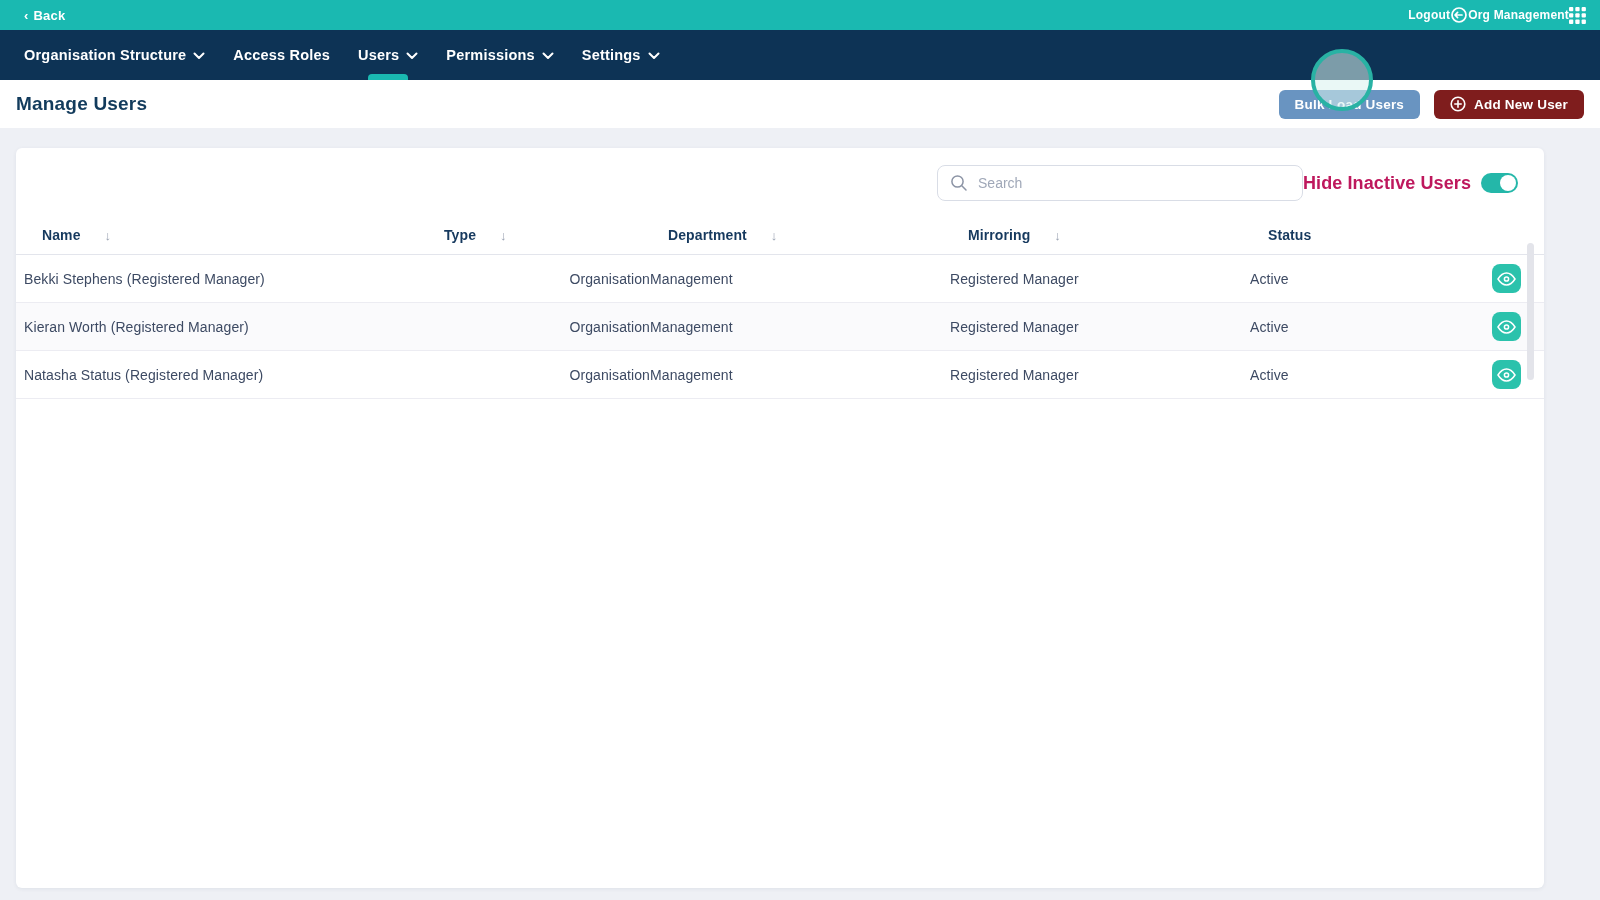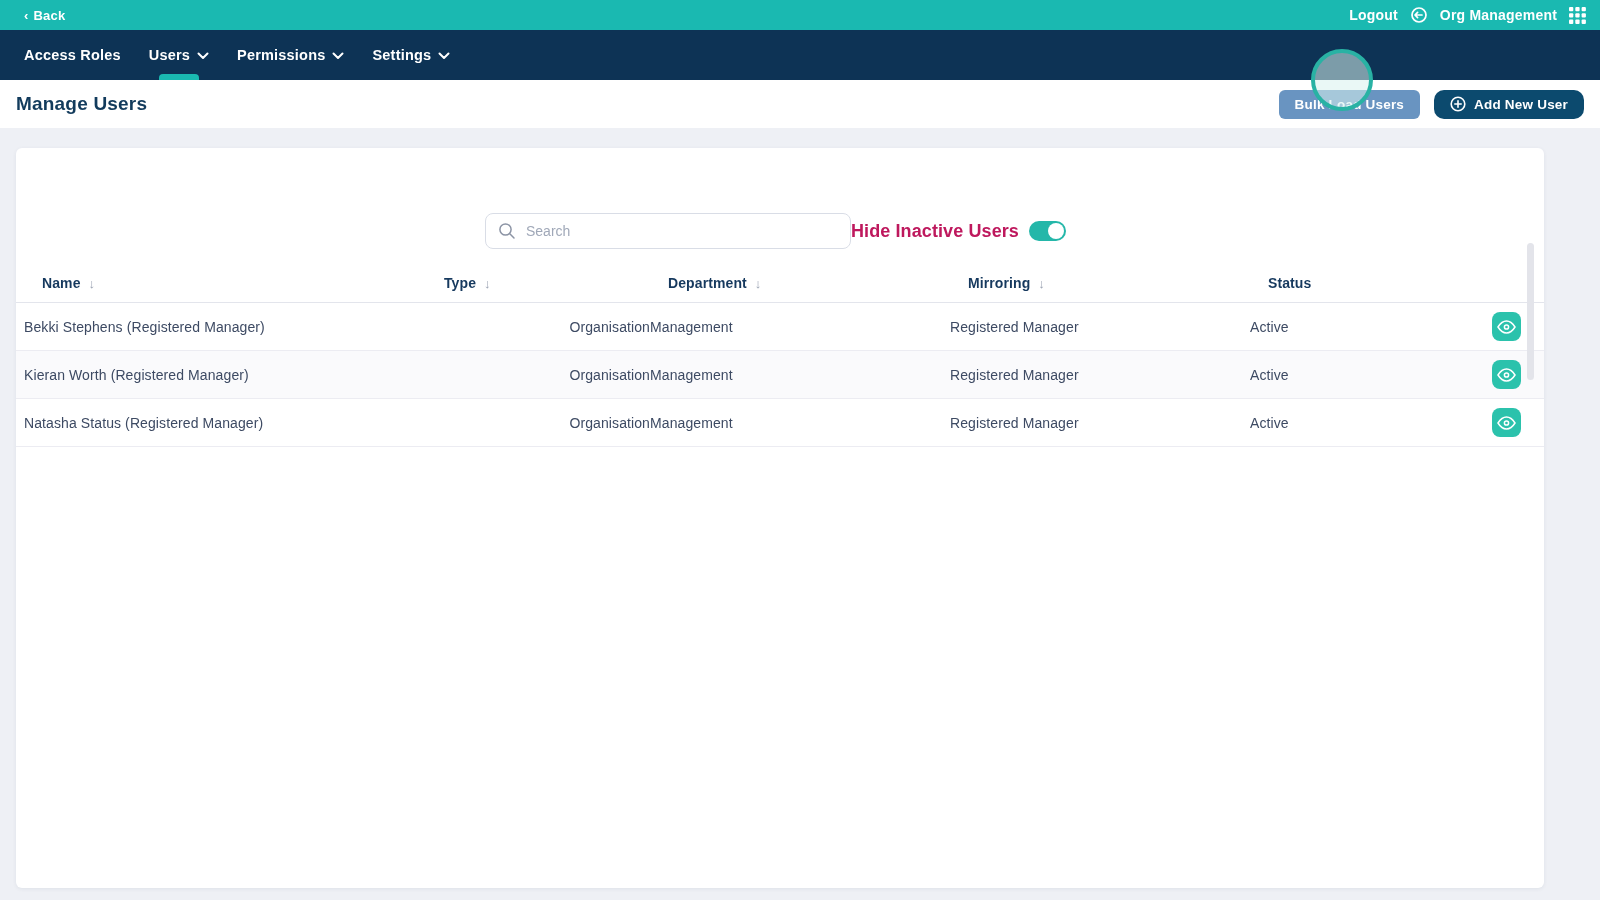--- a/index.html
+++ b/index.html
@@ -20,21 +20,21 @@
     align-items: center;
     justify-content: space-between;
     padding: 0 14px 0 24px;
     color: #ffffff;
   }
   .back-link {
     display: flex; align-items: center; gap: 5px;
     font-size: 13px; font-weight: bold; cursor: pointer; letter-spacing: .2px;
   }
   .back-chevron { font-size: 13px; font-weight: bold; line-height: 1; }
-  .topbar-right { display: flex; align-items: center; gap: 12px; font-size: 14px; font-weight: bold; }
+  .topbar-right { display: flex; align-items: center; font-size: 12px; font-weight: bold; }
   .topbar-right .txt { cursor: pointer; letter-spacing: .2px; }
   .icon-svg { display: block; }
 
   
   .navbar {
     height: 50px;
     background: #0d3355;
     display: flex;
     align-items: stretch;
     padding: 0 10px;
@@ -81,21 +81,21 @@
     border-radius: 6px;
     font-family: inherit;
     font-size: 13.5px;
     font-weight: bold;
     color: #ffffff;
     letter-spacing: .2px;
     cursor: pointer;
     text-align: center;
   }
   .btn-bulk { background: #6994c1; }
-  .btn-add { background: #0c4a6e; border-radius: 10px; }
+  .btn-add { background: #7f1d1d; }
 
   
   .cursor-ring {
     position: absolute;
     width: 62px; height: 62px;
     left: 1311px; top: -31px;
     border: 4px solid #29b2a4;
     border-radius: 50%;
     background: rgba(217, 242, 239, 0.55);
     pointer-events: none;
@@ -108,23 +108,22 @@
     left: 16px; right: 56px;
     top: 148px; bottom: 12px;
     background: #ffffff;
     border-radius: 6px;
     box-shadow: 0 1px 4px rgba(20,40,70,.07);
     overflow: hidden;
   }
   .card-toolbar {
     display: flex;
     align-items: center;
-    justify-content: center;
+    justify-content: flex-end;
     padding: 17px 17px 14px 17px;
-    margin-top: 48px;
   }
   .search-wrap {
     position: relative;
     width: 366px; height: 36px;
   }
   .search-wrap input {
     width: 100%; height: 100%;
     border: 1px solid #d9dde6;
     border-radius: 8px;
     padding: 0 12px 0 40px;
@@ -158,21 +157,21 @@
   
   .table { width: 100%; }
   .thead {
     display: flex;
     align-items: center;
     height: 40px;
     padding-left: 26px;
     border-bottom: 1px solid #e3e5ec;
   }
   .th {
-    display: flex; align-items: center; gap: 8px;
+    display: flex; align-items: center; gap: 24px;
     font-size: 14px; font-weight: bold; color: #16395e;
     letter-spacing: .1px;
     cursor: pointer;
   }
   .sort-arrow { color: #9aa2b2; font-size: 13px; font-weight: normal; margin-top: 1px; }
   .col-name { width: 402px; }
   .col-type { width: 224px; text-align: right; }
   .col-dept { width: 300px; }
   .col-pos  { width: 300px; }
   .col-status { width: 200px; }
@@ -234,20 +233,28 @@
           <rect x="0" y="12.6" width="4.3" height="4.3" rx="1"></rect>
             <rect x="6.3" y="12.6" width="4.3" height="4.3" rx="1"></rect>
             <rect x="12.6" y="12.6" width="4.3" height="4.3" rx="1"></rect>
         </g>
       </svg>
     </span>
   </div>
 </div>
 
 <div class="navbar">
+    <div class="nav-item">
+    <span>Organisation Structure</span>
+    <span class="chev">
+      <svg class="icon-svg" width="12" height="8" viewBox="0 0 12 8">
+        <path d="M1.5 1.5 L6 6 L10.5 1.5" fill="none" stroke="#ffffff" stroke-width="2" stroke-linecap="round" stroke-linejoin="round"></path>
+      </svg>
+    </span>
+  </div>
     <div class="nav-item">
     <span>Access Roles</span>
 
   </div>
     <div class="nav-item active">
     <span>Users</span>
     <span class="chev">
       <svg class="icon-svg" width="12" height="8" viewBox="0 0 12 8">
         <path d="M1.5 1.5 L6 6 L10.5 1.5" fill="none" stroke="#ffffff" stroke-width="2" stroke-linecap="round" stroke-linejoin="round"></path>
       </svg>

